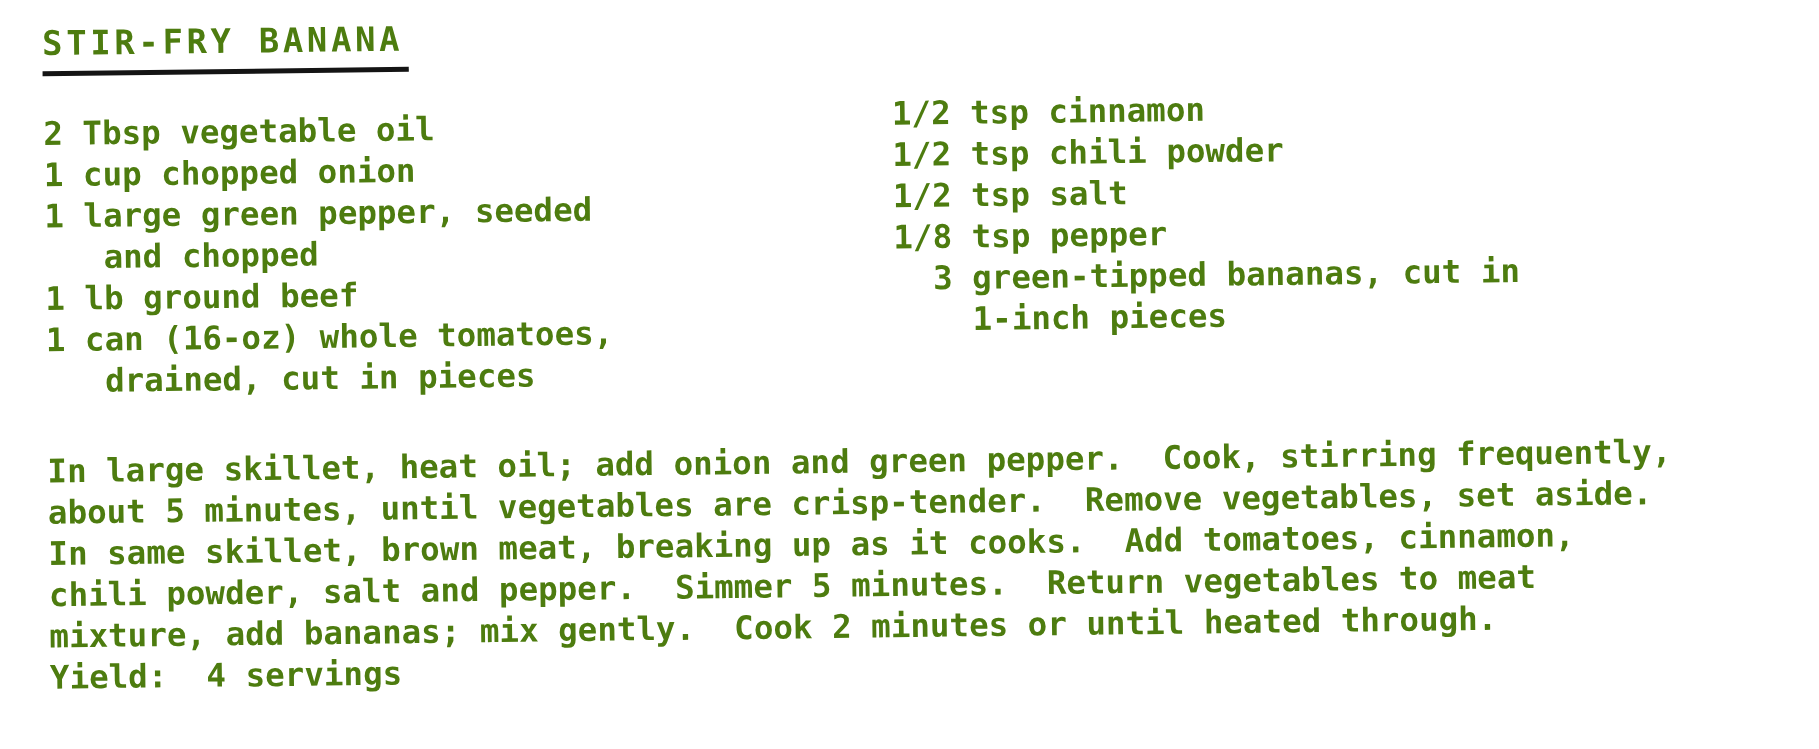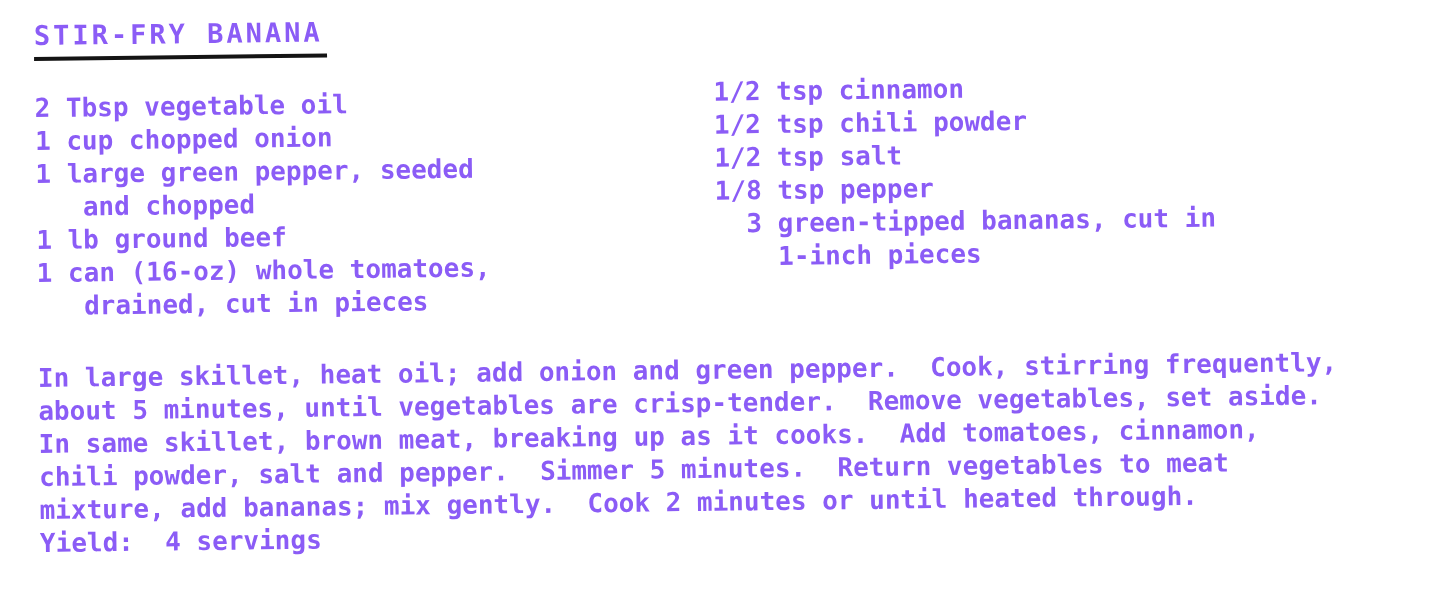--- a/index.html
+++ b/index.html
@@ -7,21 +7,21 @@
     padding: 0;
     background: #ffffff;
   }
   .page {
     position: relative;
     width: 1455px;
     height: 599px;
     background: #ffffff;
     overflow: hidden;
     font-family: "DejaVu Sans Mono", "Liberation Mono", monospace;
-    color: #8b5cf6;
+    color: #4d7c0f;
   }
   
   .content {
     position: absolute;
     left: 0; top: 0;
     width: 1455px;
     height: 599px;
     transform: rotate(-0.7deg);
     transform-origin: 40px 300px;
   }

